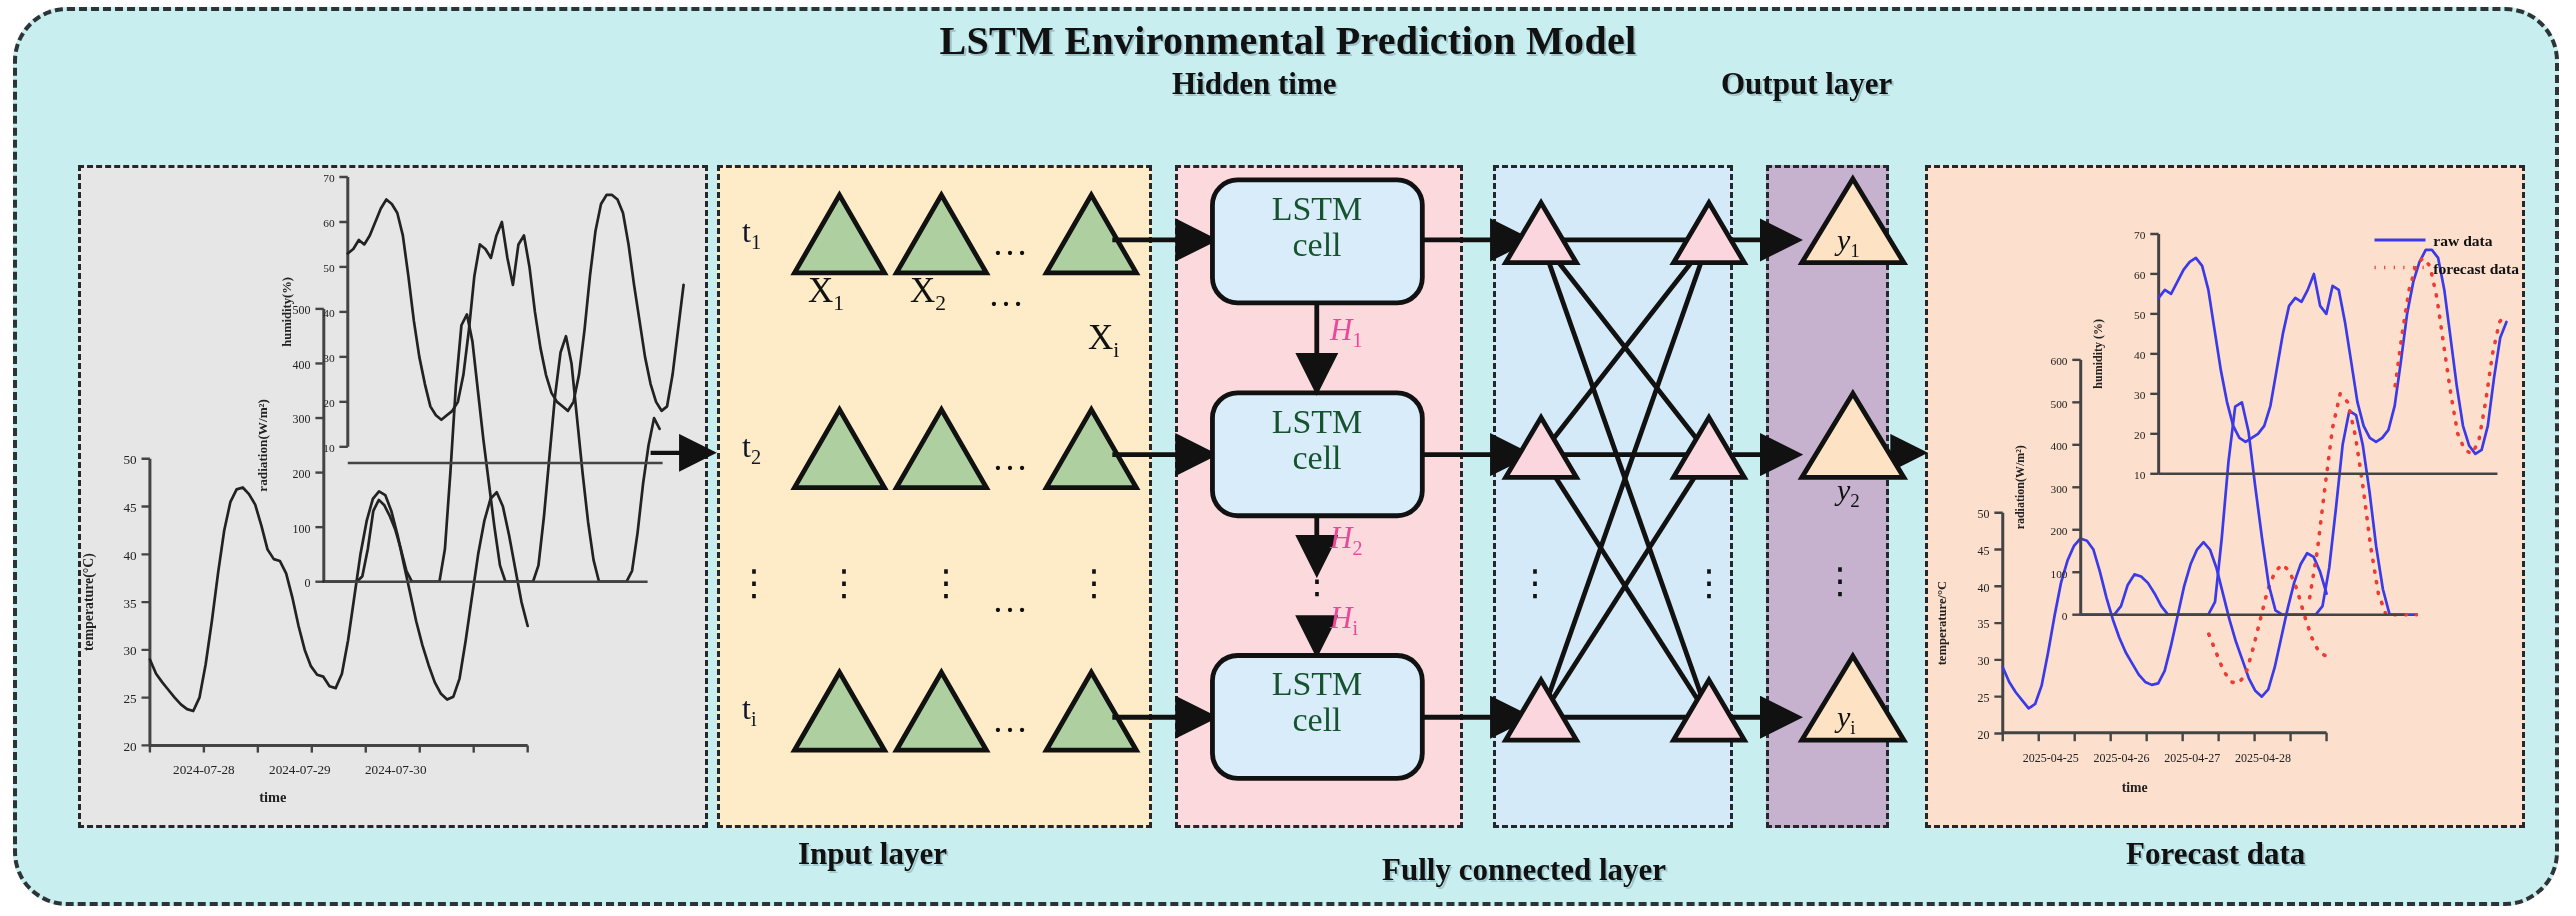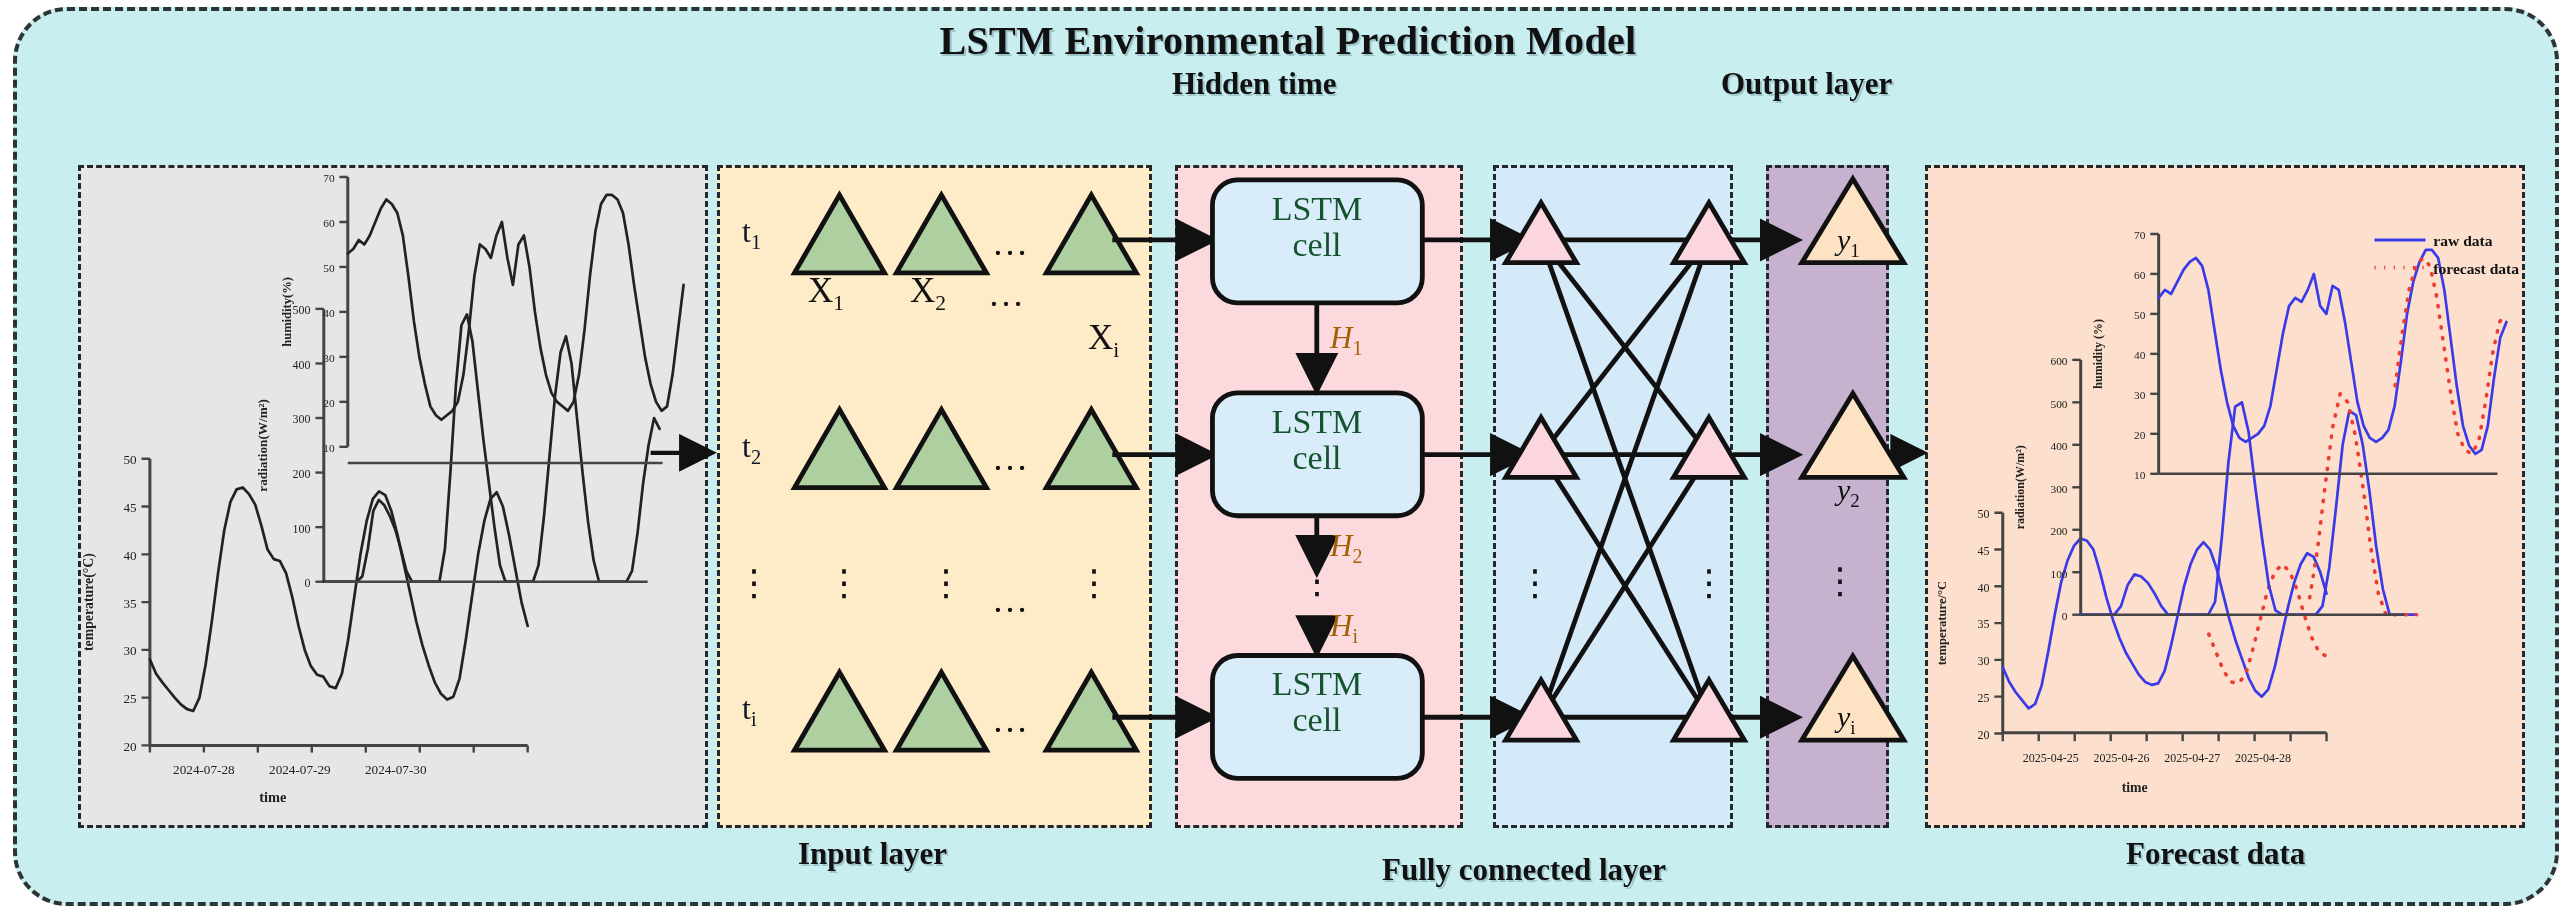--- a/index.html
+++ b/index.html
@@ -37,21 +37,21 @@
   #p-fore {left:1925px;top:165px; width:600px;height:663px;background:#fce0cd;}
 
   
   #ov{position:absolute;left:0;top:0;width:2576px;height:917px;pointer-events:none;}
 
   
   .tnode{position:absolute;font-size:32px;color:#0f172a;font-family:"Liberation Serif",serif;}
   .tnode sub{font-size:20.4px;}
   .xlab{position:absolute;font-size:35px;color:#111;}
   .xlab sub{font-size:21.6px;}
-  .hlab{position:absolute;font-size:31px;color:#a16207;font-style:italic;margin-top:8px;}
+  .hlab{position:absolute;font-size:31px;color:#ec4899;font-style:italic;}
   .hlab sub{font-size:20px;font-style:normal;}
   .ylab{position:absolute;font-size:30px;color:#111;font-style:italic;}
   .ylab sub{font-size:19px;font-style:normal;}
   .lstmtext{position:absolute;font-size:34px;color:#14532d;text-align:center;line-height:1.06;width:100%;}
   .dots{position:absolute;font-size:36px;color:#111;letter-spacing:3.6px;}
   .vdots{position:absolute;font-size:36px;color:#111;line-height:.42;text-align:center;}
 </style>
 </head>
 <body>
 

